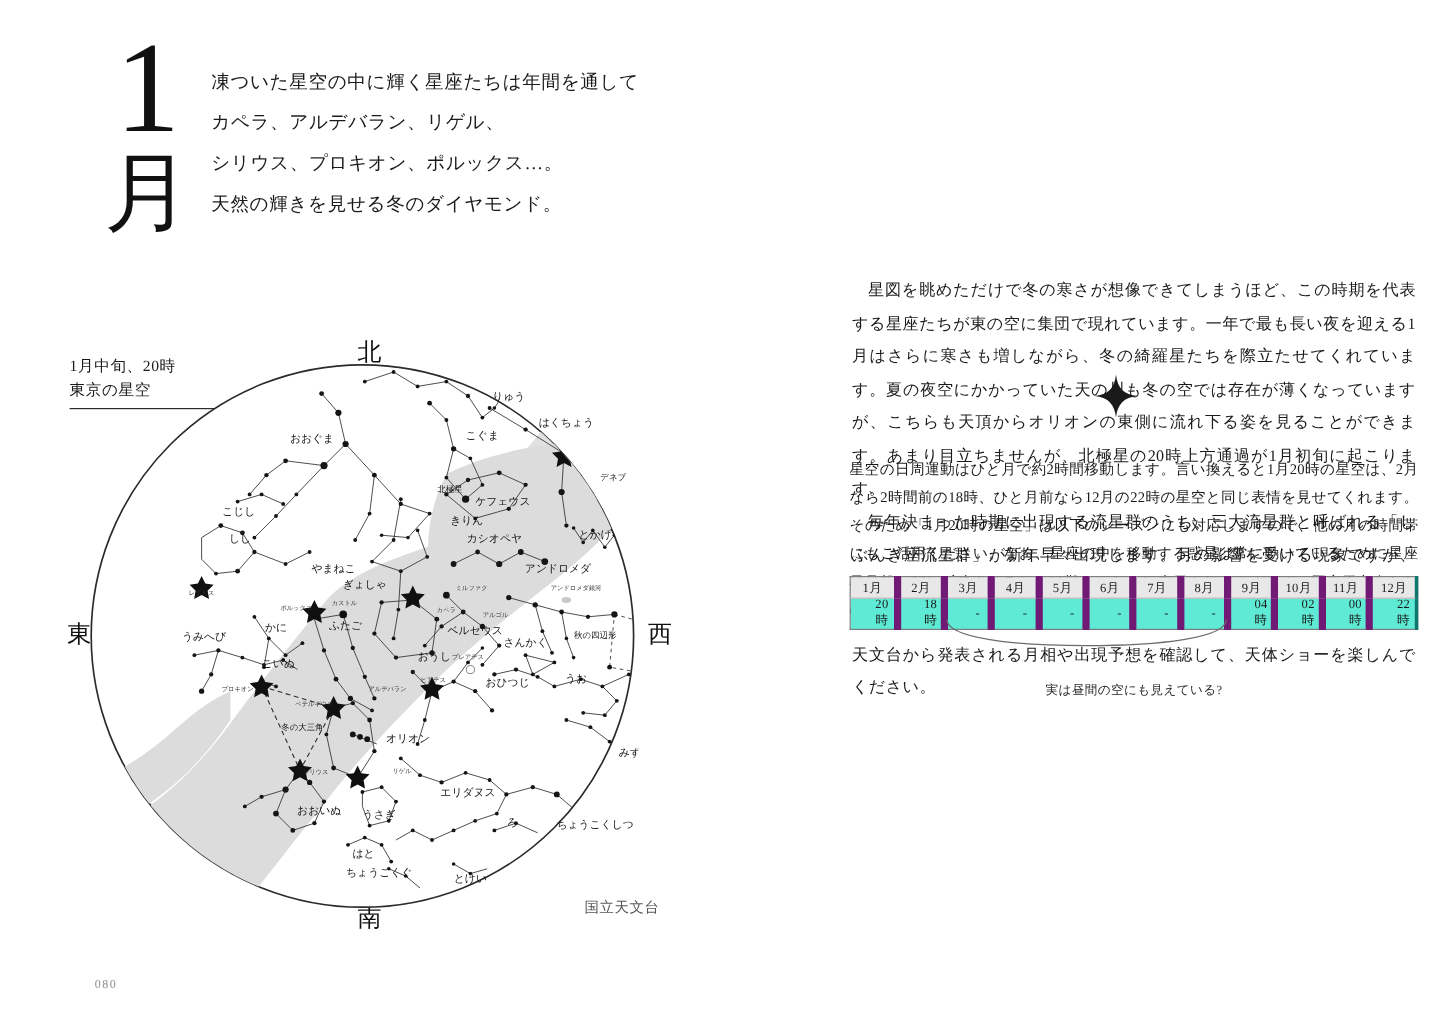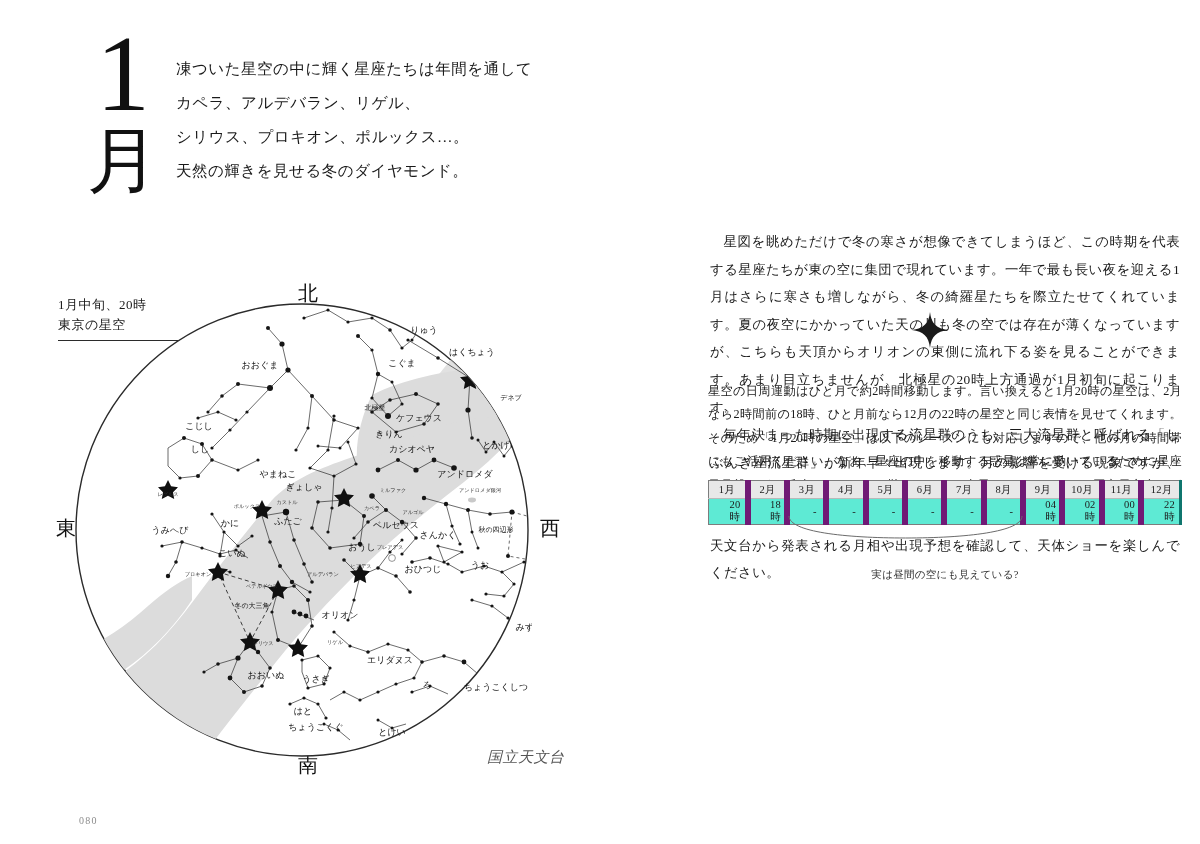--- a/index.html
+++ b/index.html
@@ -32,21 +32,21 @@
     margin:0 0 9px 0;
     font-size:15.5px;line-height:1.62;
     letter-spacing:0.5px;color:#1a1a1a;
   }
 
   
   .chart-caption{position:absolute;left:58px;top:295px;width:200px;}
   .chart-caption div{font-size:13px;line-height:1.55;letter-spacing:0.5px;}
   .caption-rule{position:absolute;left:58px;top:340px;width:170px;height:1px;background:#2b2b2b;}
 
-  .credit{position:absolute;left:487px;top:748px;font-size:15px;color:#555;letter-spacing:0.5px;font-style:italic;}
+  .credit{position:absolute;left:487px;top:748px;font-size:12px;color:#555;letter-spacing:0.5px;}
 
   .compass{position:absolute;font-size:20px;color:#111;letter-spacing:1px;}
   .compass.n{left:298px;top:280px;}
   .compass.s{left:298px;top:752px;}
   .compass.e{left:56px;top:515px;}
   .compass.w{left:540px;top:515px;}
 
   .starchart{position:absolute;left:72px;top:300px;width:460px;height:460px;}
   .starchart svg{display:block;width:100%;height:100%;}
 

